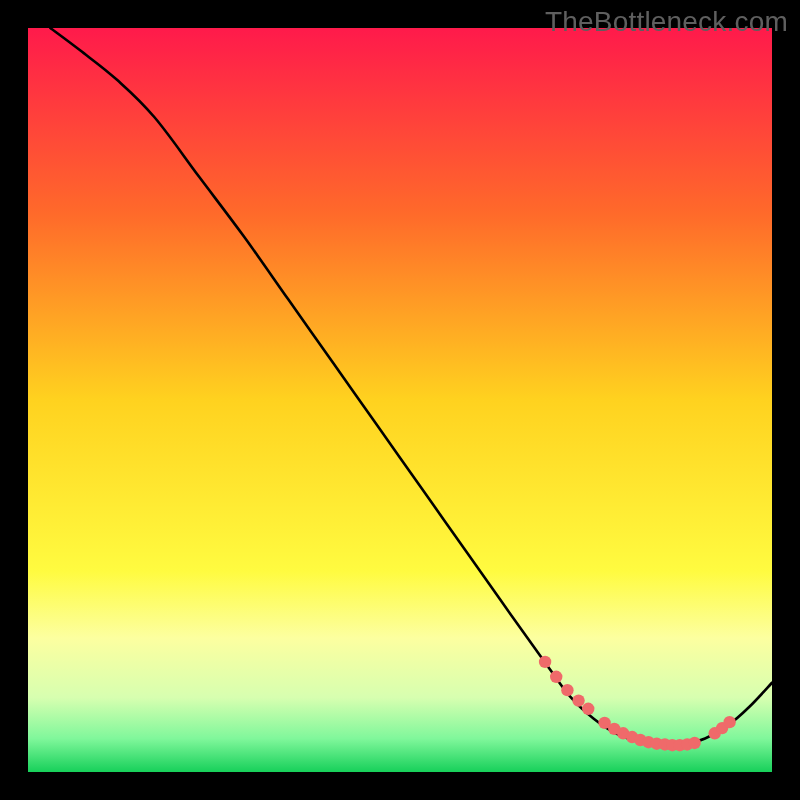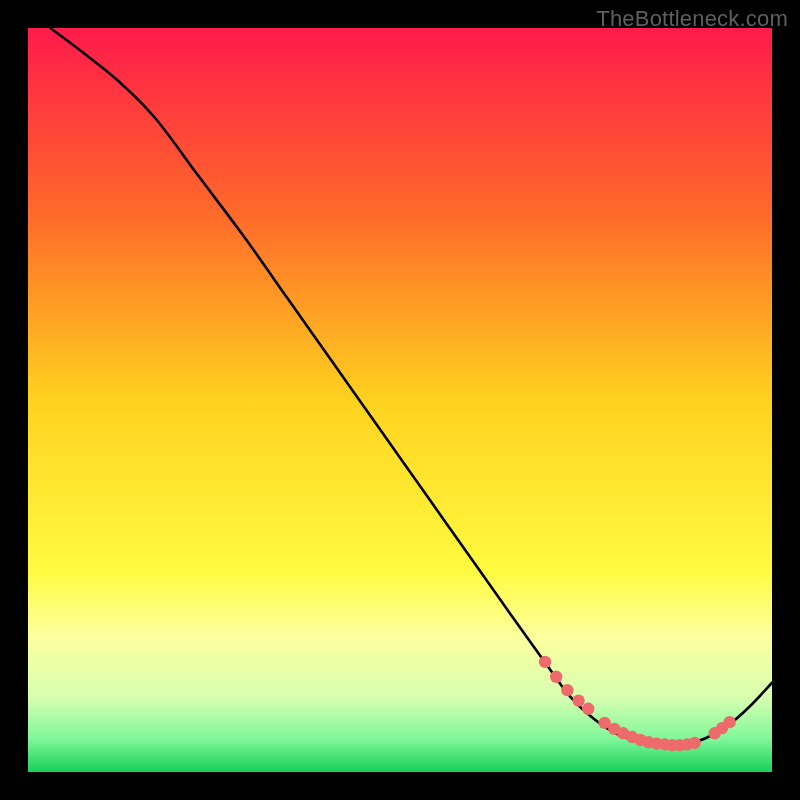--- a/index.html
+++ b/index.html
@@ -24,21 +24,21 @@
     top: 28px;
     width: 744px;
     height: 744px;
     overflow: hidden;
   }
   .watermark {
     position: absolute;
     top: 6px;
     right: 12px;
     font-family: Arial, Helvetica, sans-serif;
-    font-size: 22px;
+    font-size: 28px;
     color: #5f5f5f;
     letter-spacing: 0.2px;
     font-weight: 500;
   }
   svg { display: block; }
 </style>
 </head>
 <body>
 
 <div class="frame">

